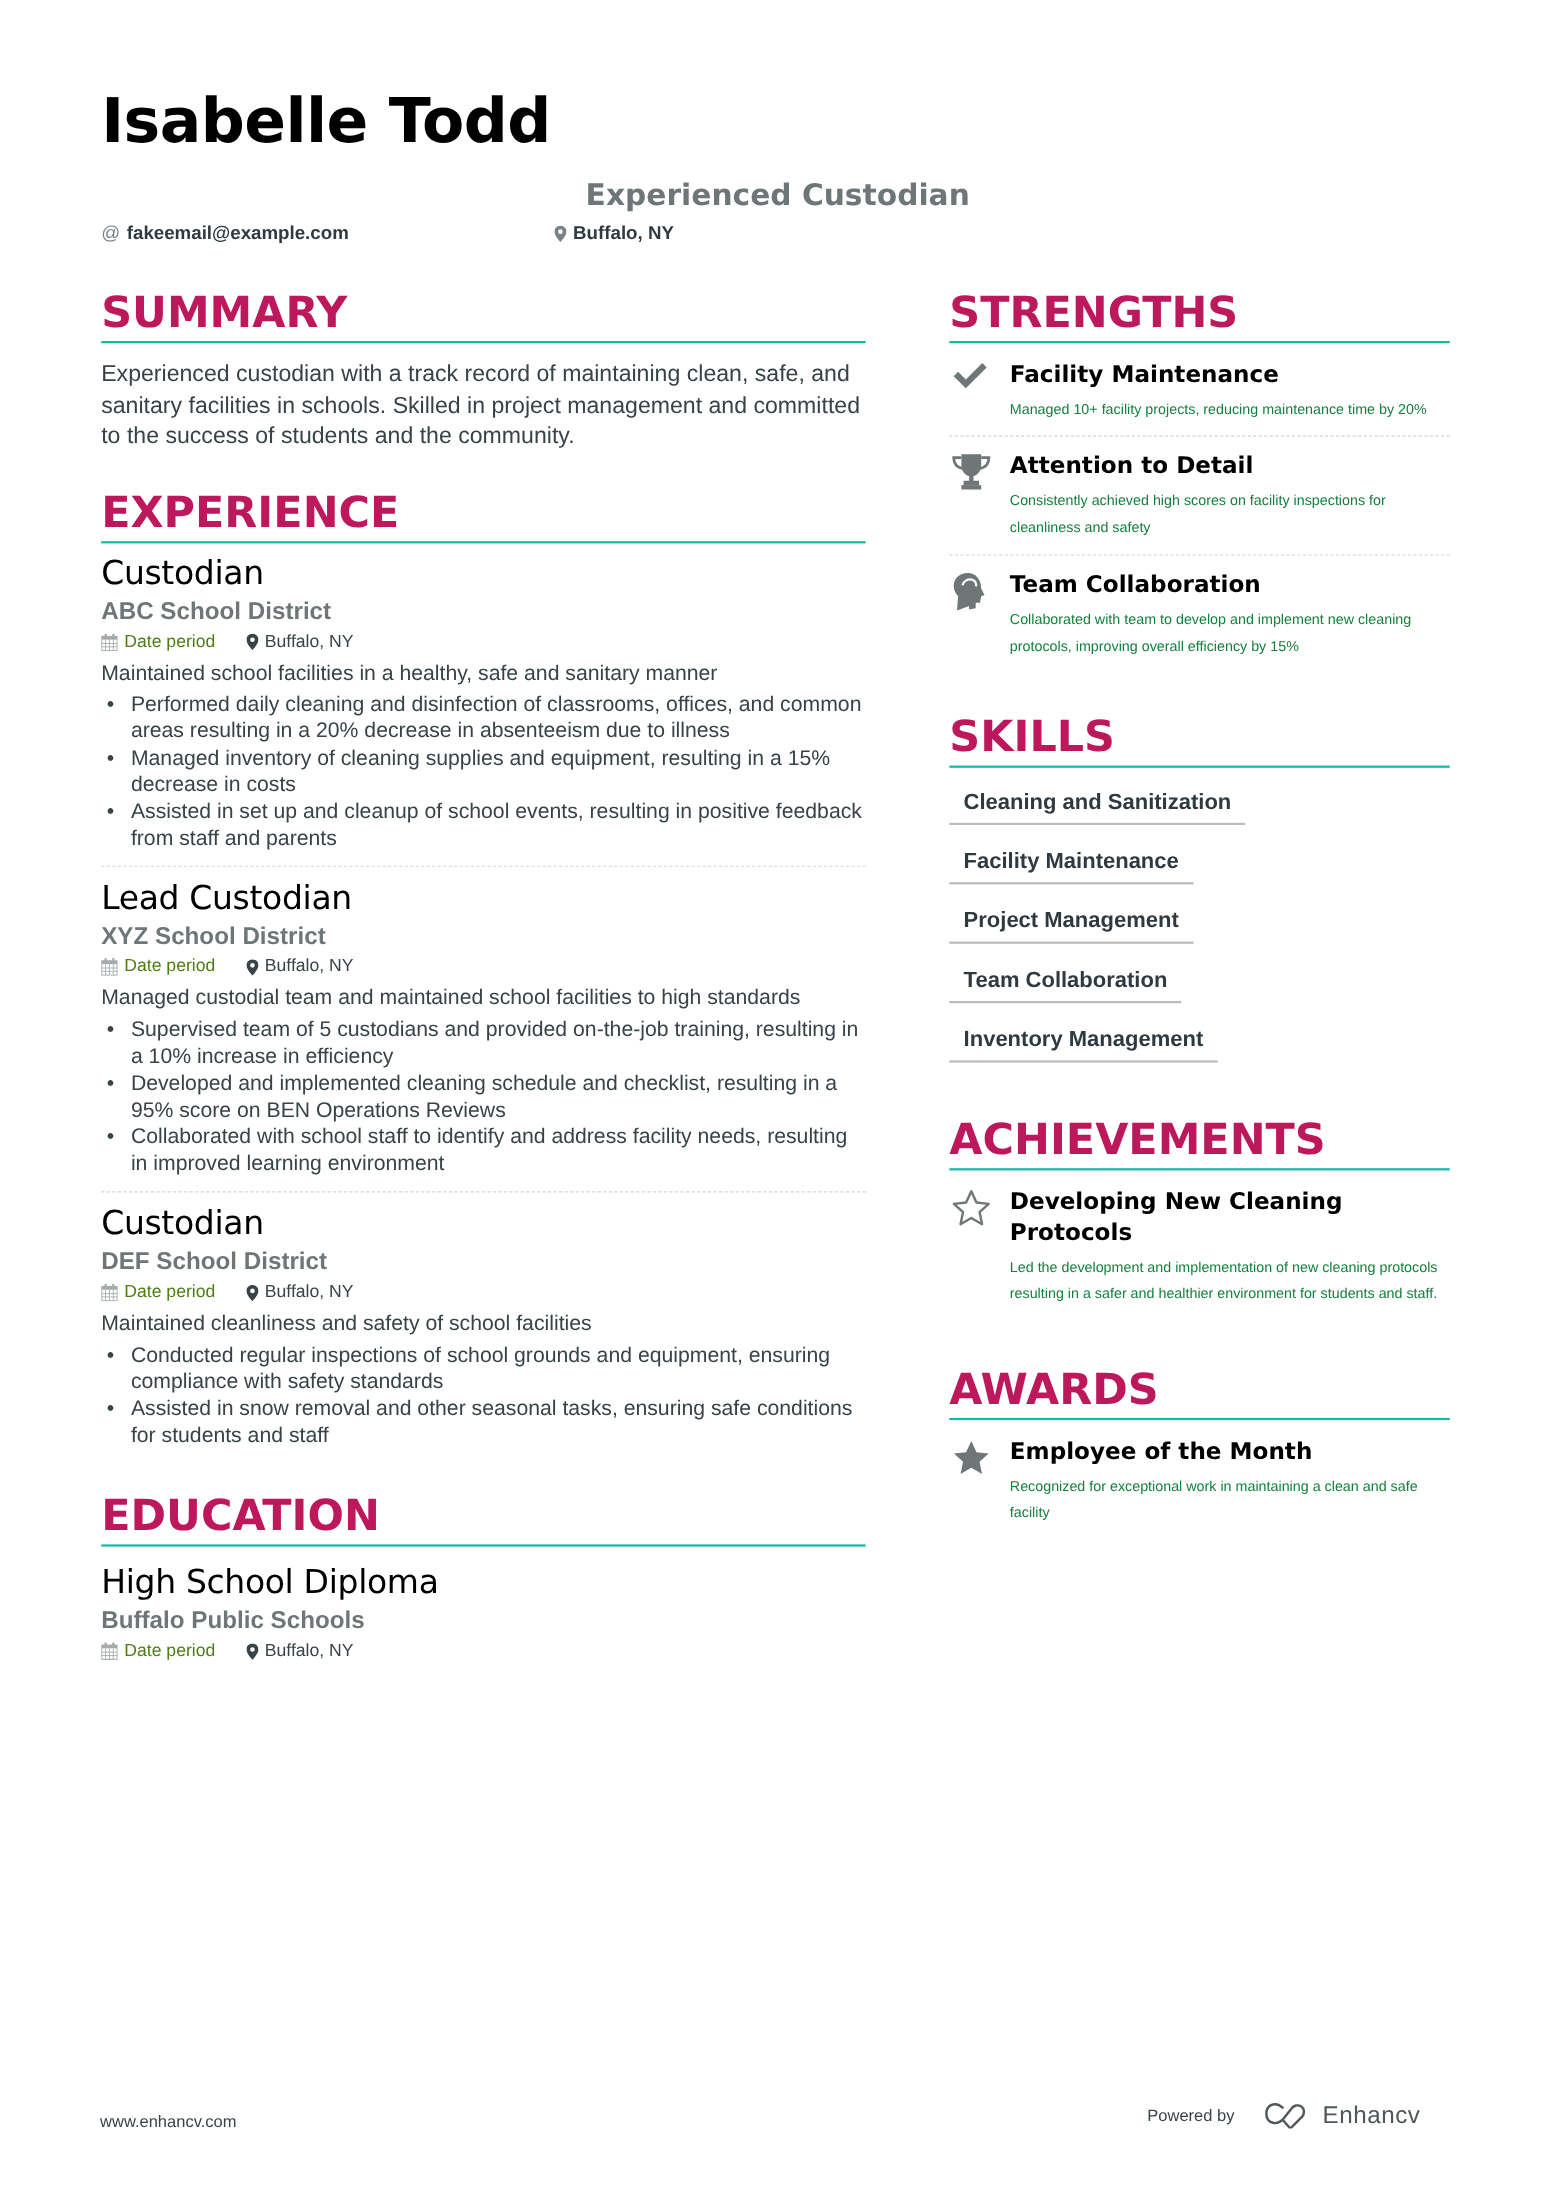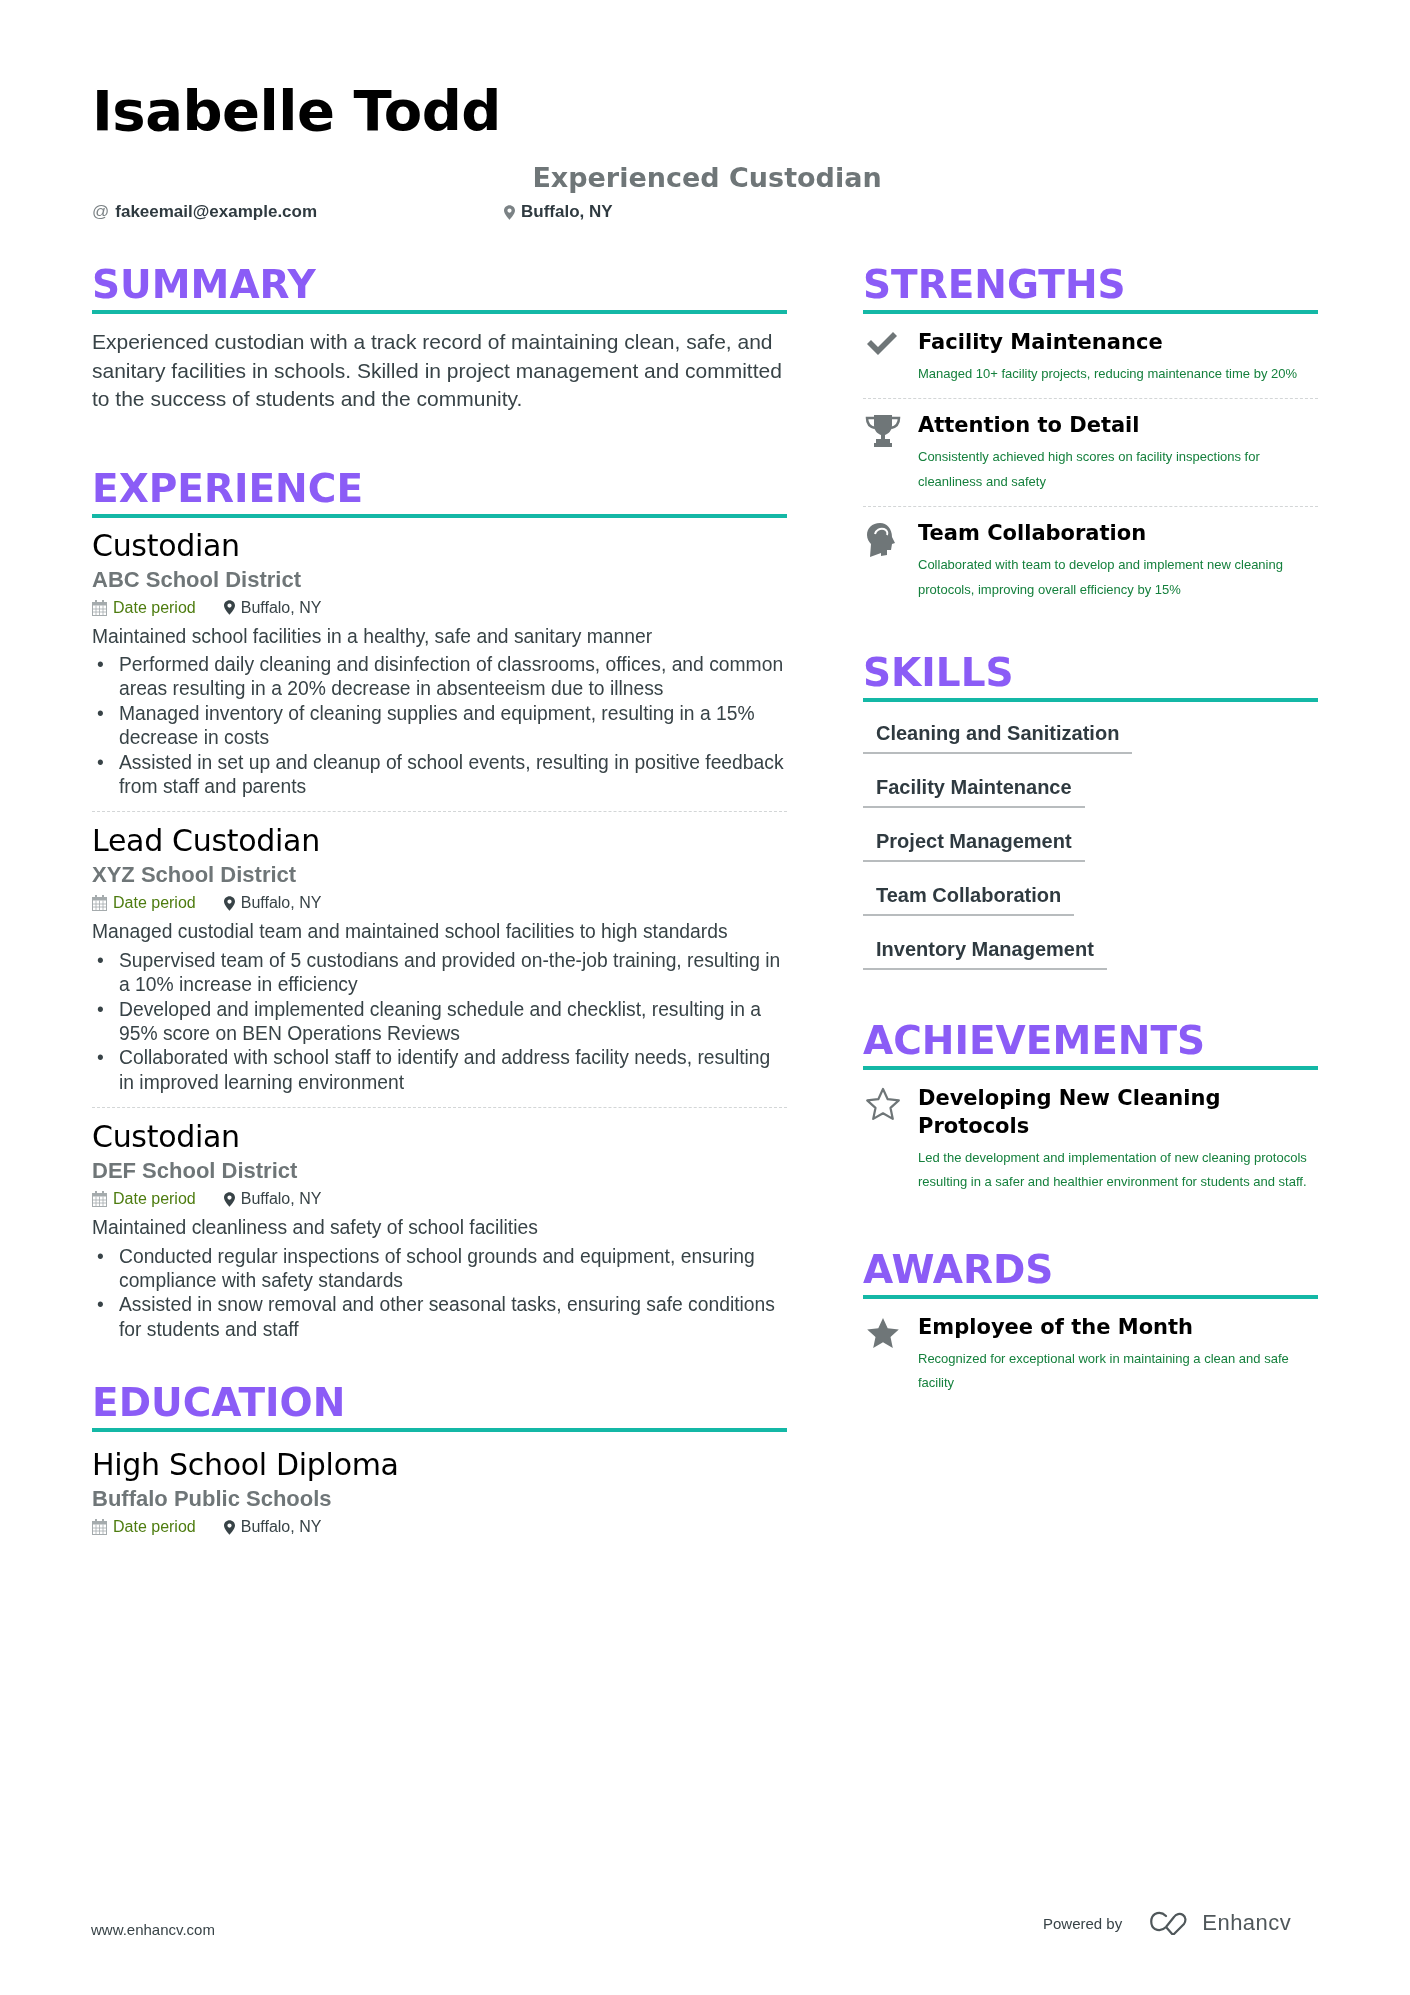--- a/index.html
+++ b/index.html
@@ -11,21 +11,21 @@
   .subtitle { font-family: "DejaVu Sans", sans-serif; font-weight: bold; font-size: 27px; line-height: 36px; color: #6f7678; margin-top: 16px; text-align: center; }
   .contact { position: relative; height: 24px; margin-top: 6px; font-size: 17px; font-weight: bold; color: #2f3a40; }
   .contact .item { position: absolute; top: 0; display: flex; align-items: center; gap: 6px; }
   .contact .item.email { left: 0; }
   .contact .item.loc { left: 412px; }
   .contact .ico { color: #7b8285; font-weight: normal; font-size: 17px; display: inline-flex; align-items: center; }
 
   .col-left { position: absolute; left: 92px; top: 262px; width: 695px; }
   .col-right { position: absolute; left: 863px; top: 262px; width: 455px; }
 
-  .section-title { font-family: "DejaVu Sans", sans-serif; font-weight: bold; font-size: 39px; line-height: 46px; color: #8b5cf6; letter-spacing: 0px; border-bottom: 4px solid #14b8a6; padding-bottom: 2px; }
+  .section-title { font-family: "DejaVu Sans", sans-serif; font-weight: bold; font-size: 39px; line-height: 46px; color: #be185d; letter-spacing: 0px; border-bottom: 2px solid #14b8a6; padding-bottom: 2px; }
 
   .summary-text { font-size: 21px; line-height: 28.5px; color: #384347; margin-top: 14px; }
 
   .job { position: relative; padding-bottom: 12px; }
   .job + .job { border-top: 1.5px dashed #d3d6d7; padding-top: 10px; }
   .job-title { font-family: "DejaVu Sans", sans-serif; font-weight: normal; font-size: 30px; line-height: 38px; color: #000; letter-spacing: -0.3px; }
   .company { font-weight: bold; font-size: 22px; line-height: 28px; color: #6f7678; margin-top: 1px; }
   .meta { display: flex; align-items: center; font-size: 16px; line-height: 24px; margin-top: 2px; }
   .meta .date { display: flex; align-items: center; gap: 6px; color: #4d7c0f; margin-right: 28px; }
   .meta .loc { display: flex; align-items: center; gap: 6px; color: #384347; }
@@ -75,21 +75,21 @@
   </div>
 </div>
 
 <div class="col-left">
 
   <section>
     <h2 class="section-title">SUMMARY</h2>
     <p class="summary-text">Experienced custodian with a track record of maintaining clean, safe, and sanitary facilities in schools. Skilled in project management and committed to the success of students and the community.</p>
   </section>
 
-  <section style="margin-top:52px;">
+  <section style="margin-top:32px;">
     <h2 class="section-title">EXPERIENCE</h2>
 
     <div style="margin-top:9px;">
 
       <div class="job">
         <div class="job-title">Custodian</div>
         <div class="company">ABC School District</div>
         <div class="meta">
           <span class="date">
             <svg width="15" height="16" viewBox="0 0 15 16">

